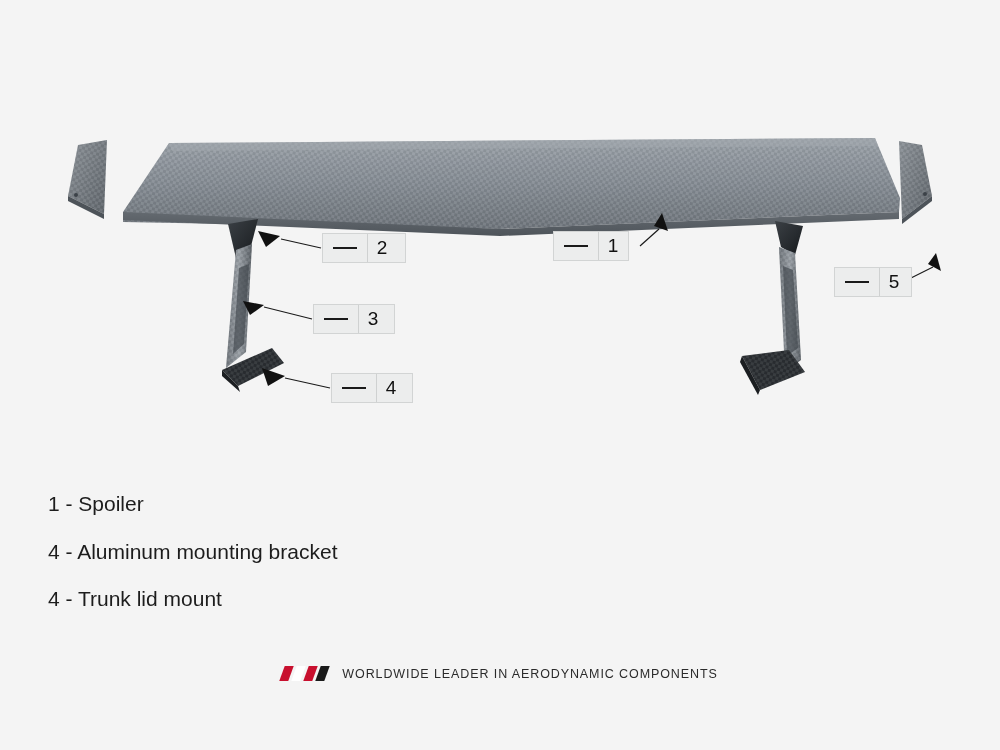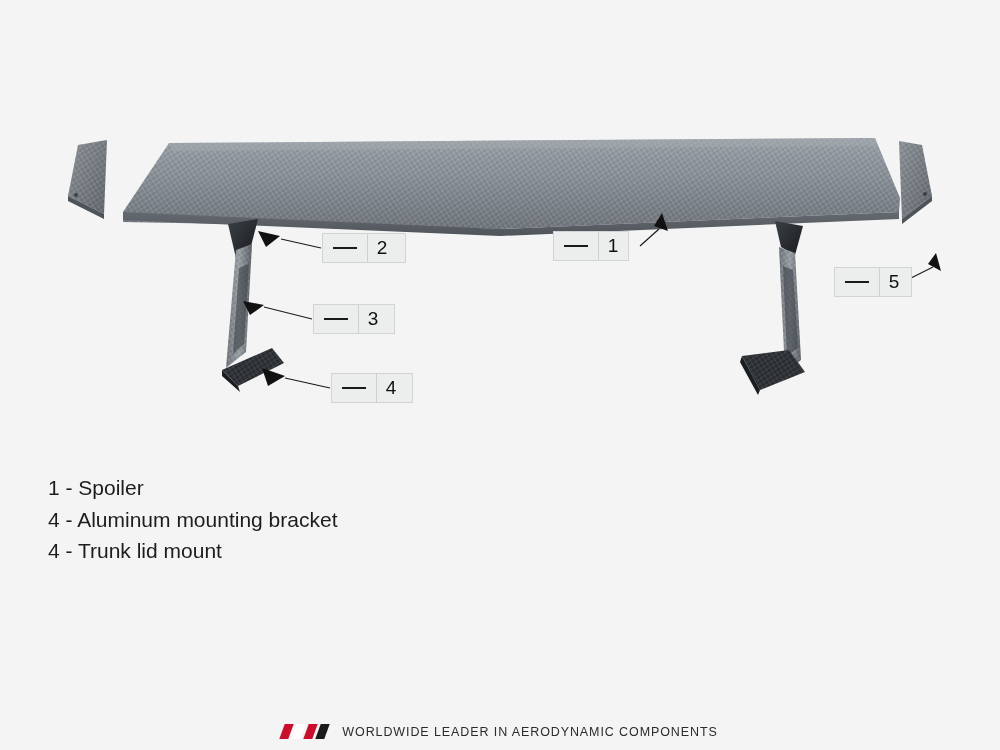--- a/index.html
+++ b/index.html
@@ -61,25 +61,26 @@
     position: absolute;
     left: 48px;
     top: 472px;
     width: 520px;
   }
   #legend .legend-row {
     font-size: 21px;
     line-height: 31.5px;
     color: #1d1d1d;
     white-space: nowrap;
+    margin-top: 16px;
   }
   #footer {
     position: absolute;
     left: 0;
-    top: 724px;
+    top: 666px;
     width: 1000px;
     display: flex;
     align-items: center;
     justify-content: center;
   }
   #footer .stripes {
     display: flex;
     margin-right: 12px;
   }
   #footer .stripes span {

